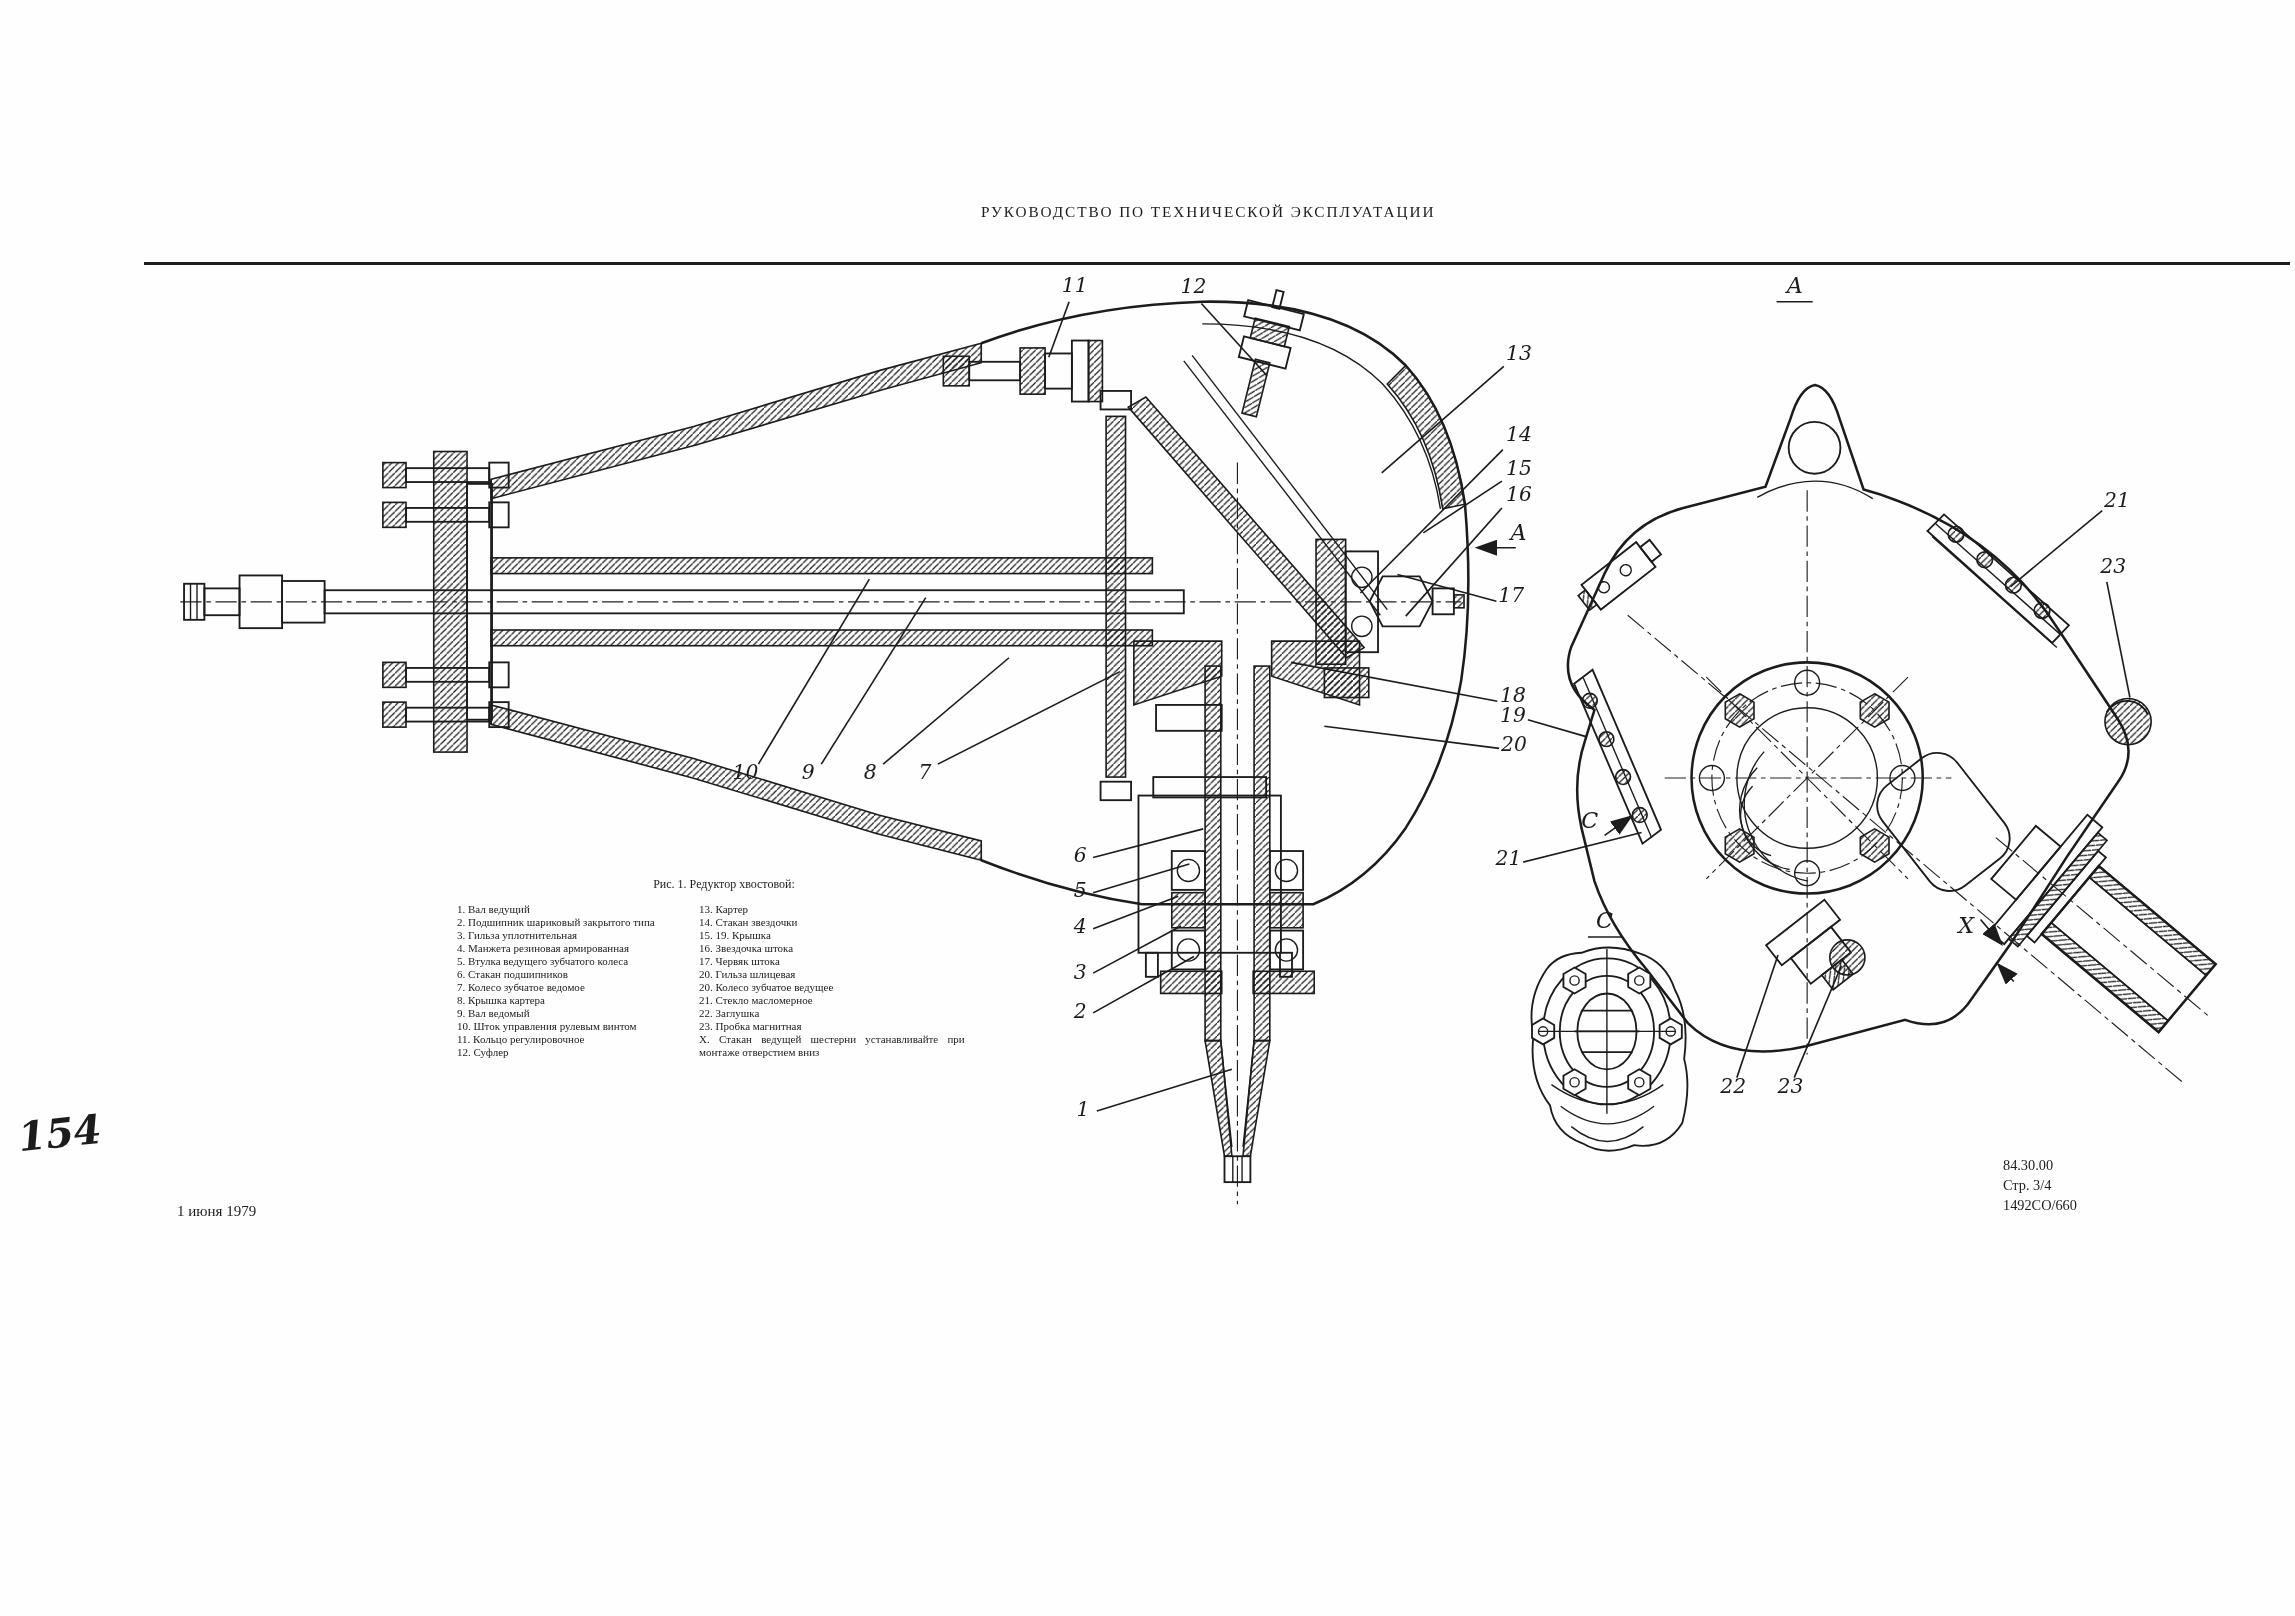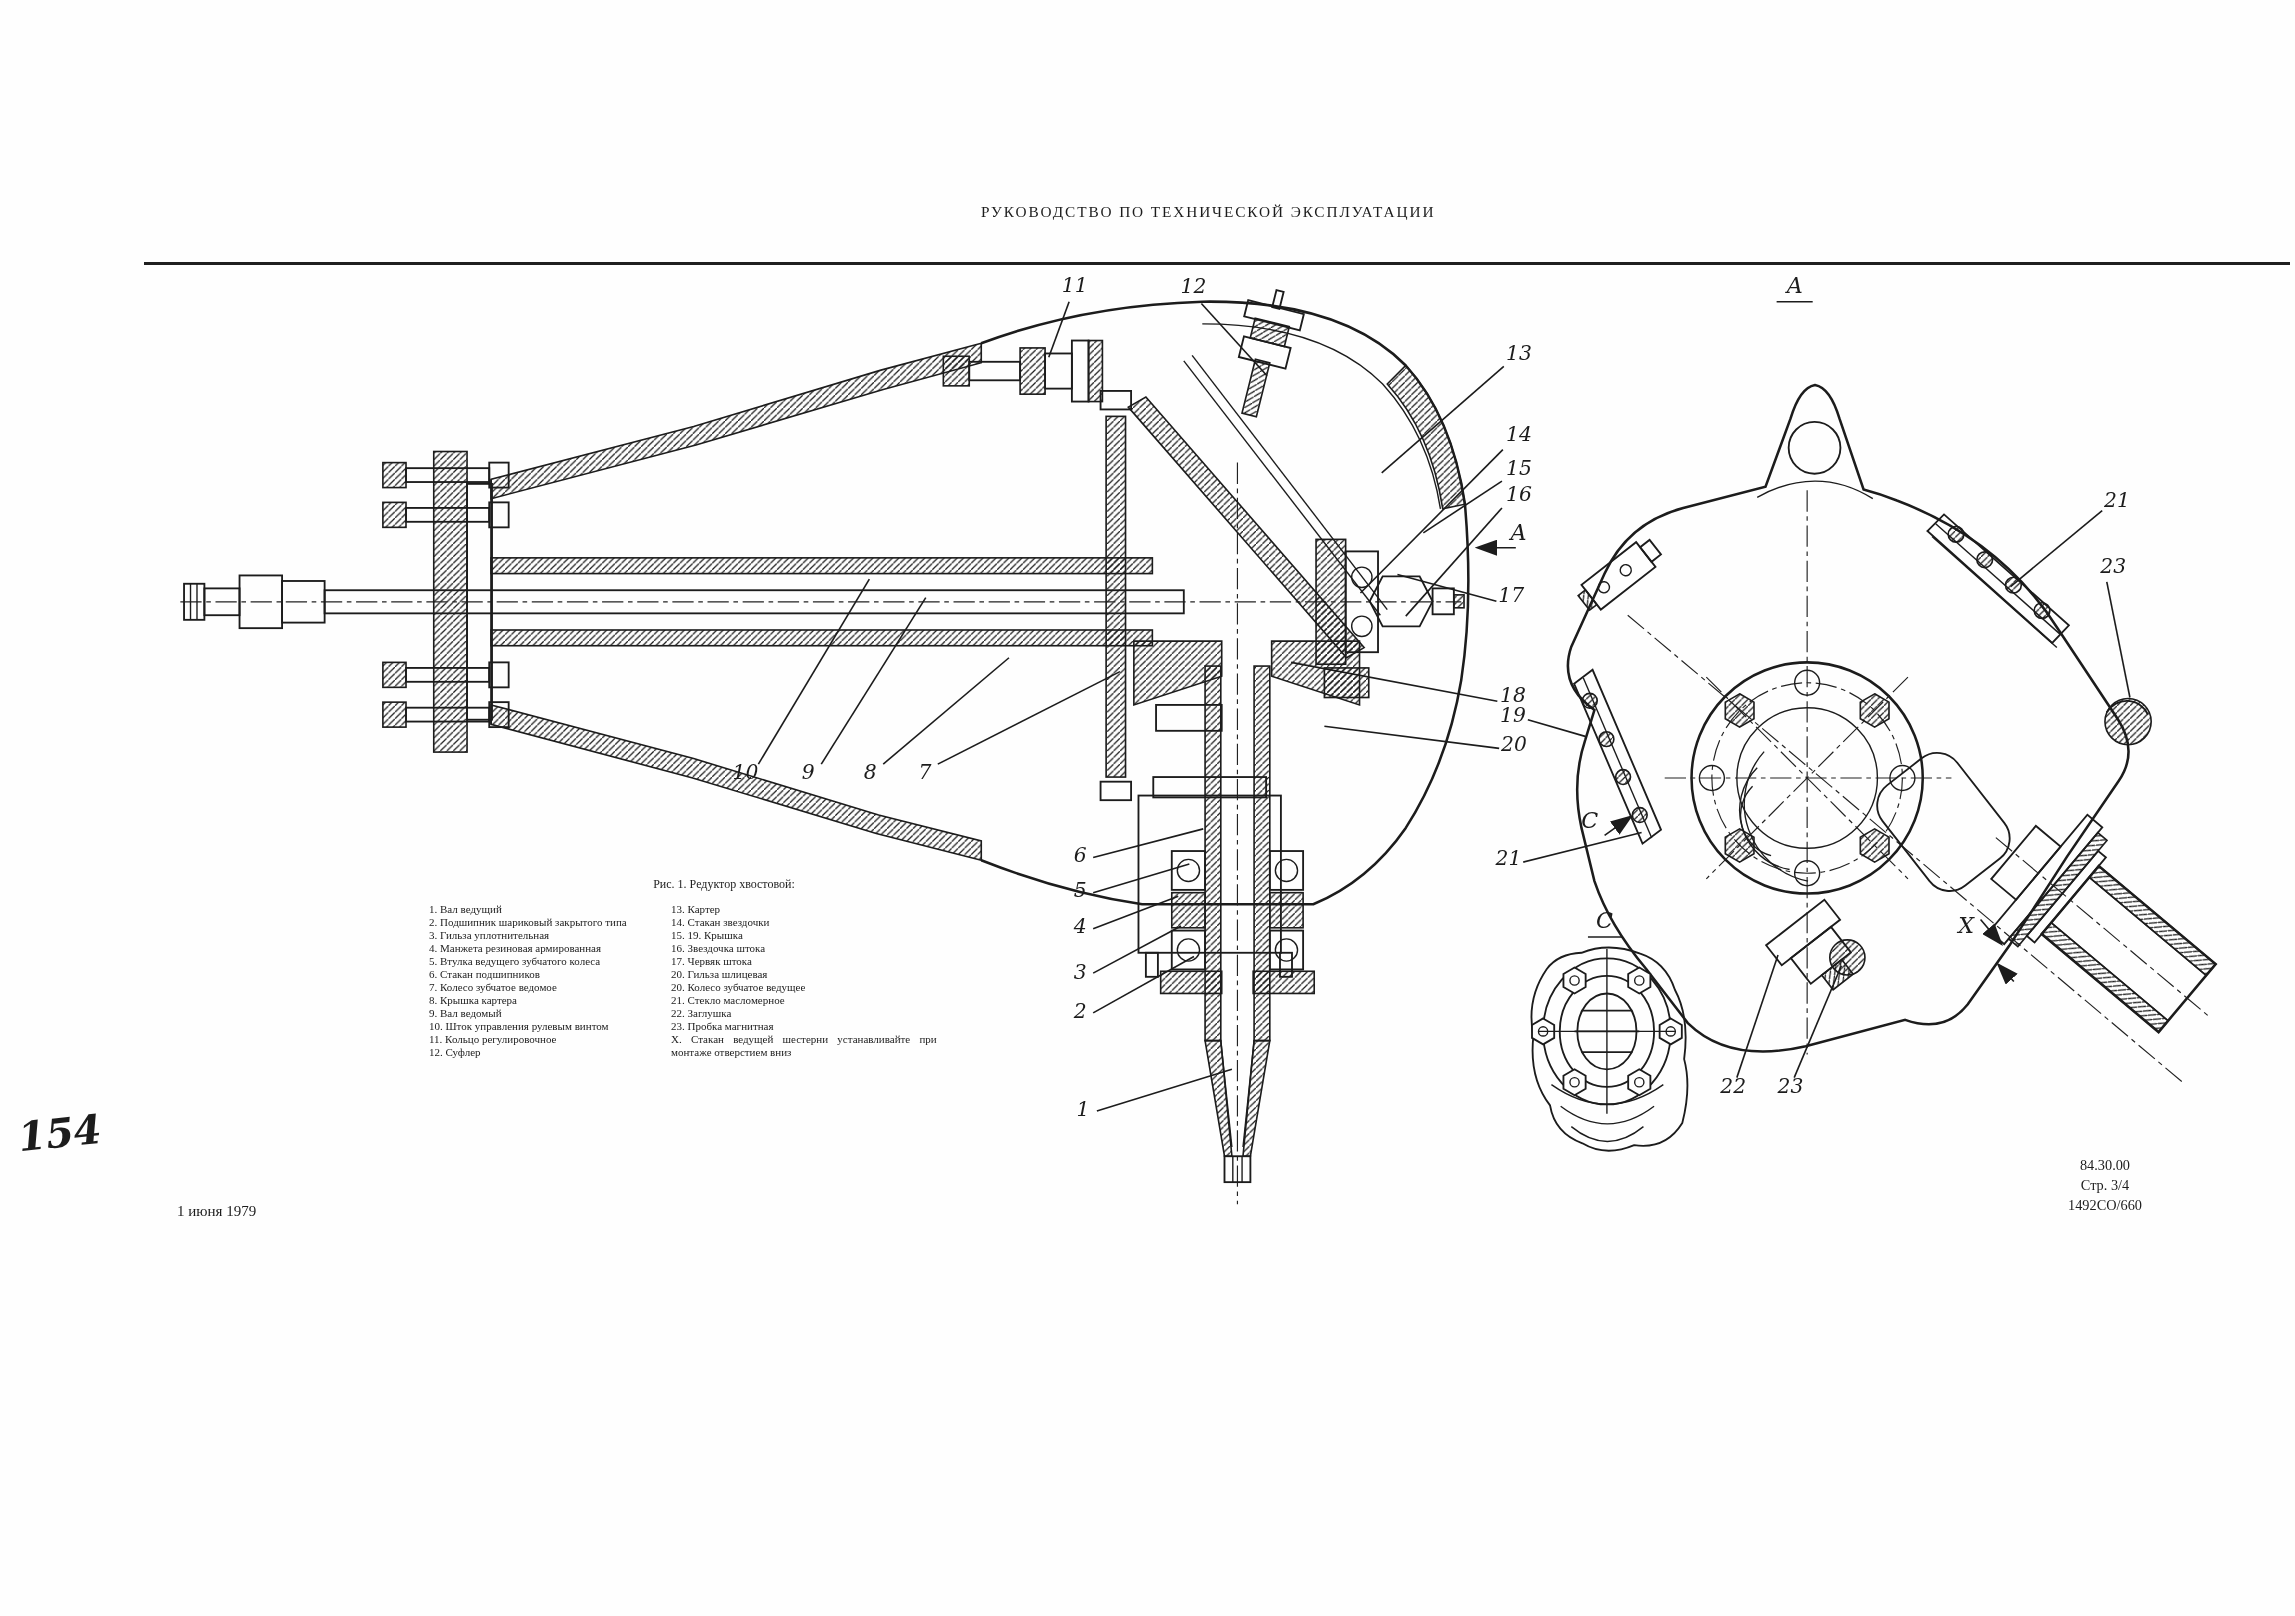--- a/index.html
+++ b/index.html
@@ -3,28 +3,28 @@
 <meta charset="utf-8">
 <style>
   html,body{margin:0;padding:0;background:#9a9a9a;}
   .page{position:relative;width:2295px;height:1617px;background:#fefefe;
         font-family:"Liberation Serif",serif;color:#1c1c1c;overflow:hidden;}
   .abs{position:absolute;}
   .hdr{left:981px;top:203px;width:389px;text-align:center;font-size:15.3px;
        letter-spacing:1.9px;white-space:nowrap;}
   .rule{left:144px;top:262px;width:2146px;height:3.2px;background:#1f1f1f;}
   .caption{left:562px;top:877px;width:324px;text-align:center;font-size:12px;white-space:nowrap;}
-  .plist{font-size:11px;line-height:13px;white-space:nowrap;}
+  .plist{font-size:11px;line-height:13px;white-space:nowrap;margin-left:28px;}
   .col-left{left:429px;top:903px;}
   .col-right{left:671px;top:903px;}
   .wide{word-spacing:6.5px;text-align:right;}
   .hand{left:17.6px;top:1109px;font-size:40px;font-style:italic;font-weight:bold;
         transform:rotate(-6deg);font-family:"DejaVu Serif",serif;}
   .date{left:177px;top:1203px;font-size:15px;white-space:nowrap;}
-  .foot{left:2003px;top:1155px;width:204px;text-align:center;font-size:14.3px;line-height:20px;}
+  .foot{left:2003px;top:1155px;width:204px;text-align:left;font-size:14.3px;line-height:20px;}
   svg{position:absolute;left:0;top:0;}
   svg *{vector-effect:none;}
   .co{font:italic 44px "DejaVu Serif",serif;fill:#1c1c1c;text-anchor:middle;}
   .vl{font:italic 48px "DejaVu Serif",serif;fill:#1c1c1c;text-anchor:middle;}
   .ln{stroke:#1c1c1c;stroke-width:3.5;fill:none;}
   .o5{stroke:#1c1c1c;stroke-width:5.5;fill:none;}
   .o4{stroke:#1c1c1c;stroke-width:4;fill:none;}
   .o3{stroke:#1c1c1c;stroke-width:3;fill:none;}
   .cl{stroke:#222;stroke-width:2.5;fill:none;stroke-dasharray:46 10 10 10;}
   .h1{fill:url(#hA);stroke:#1c1c1c;stroke-width:3.5;}

